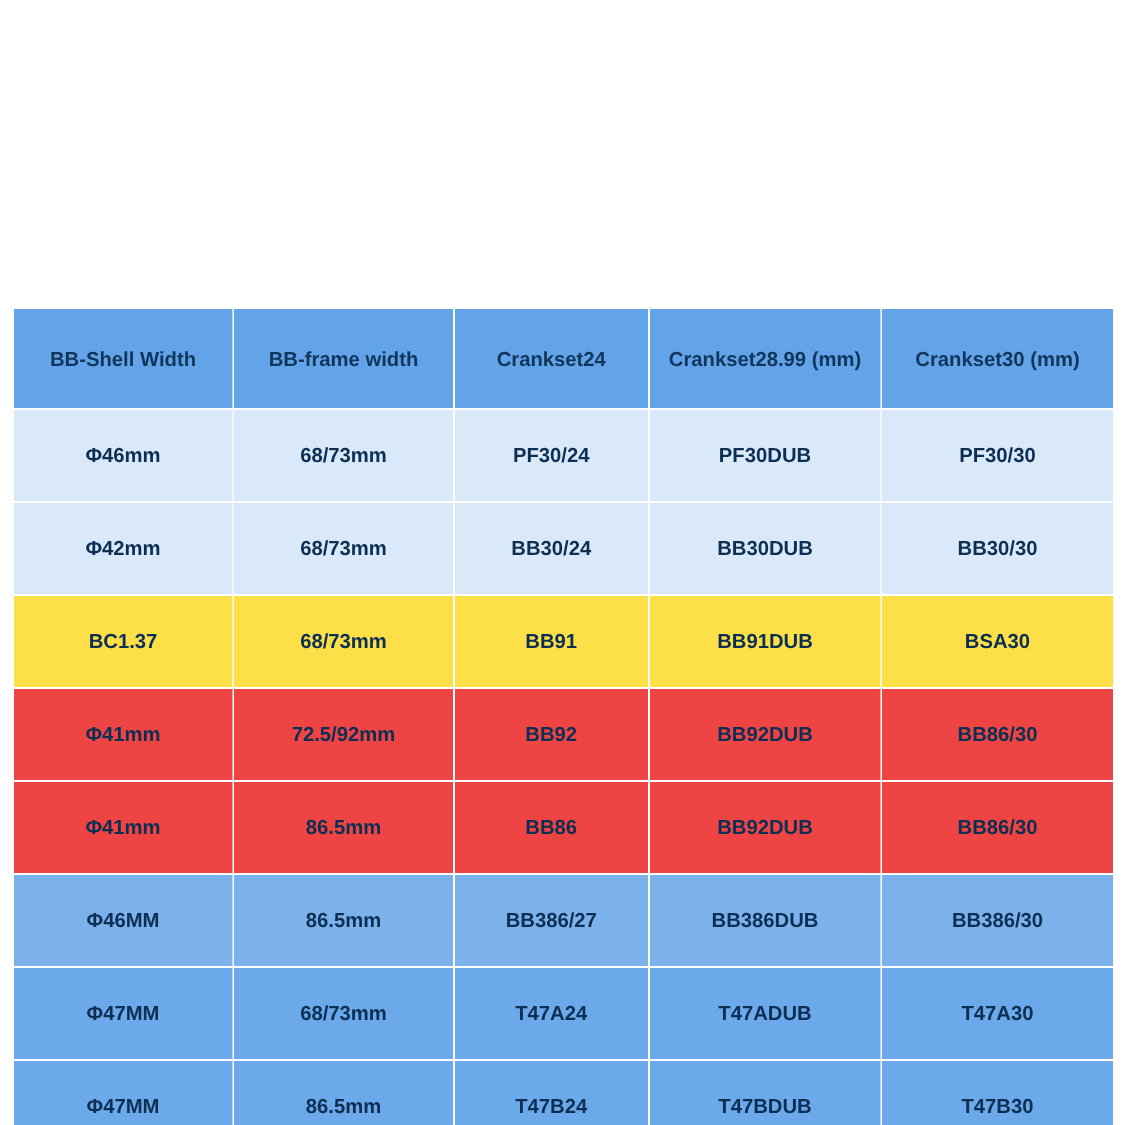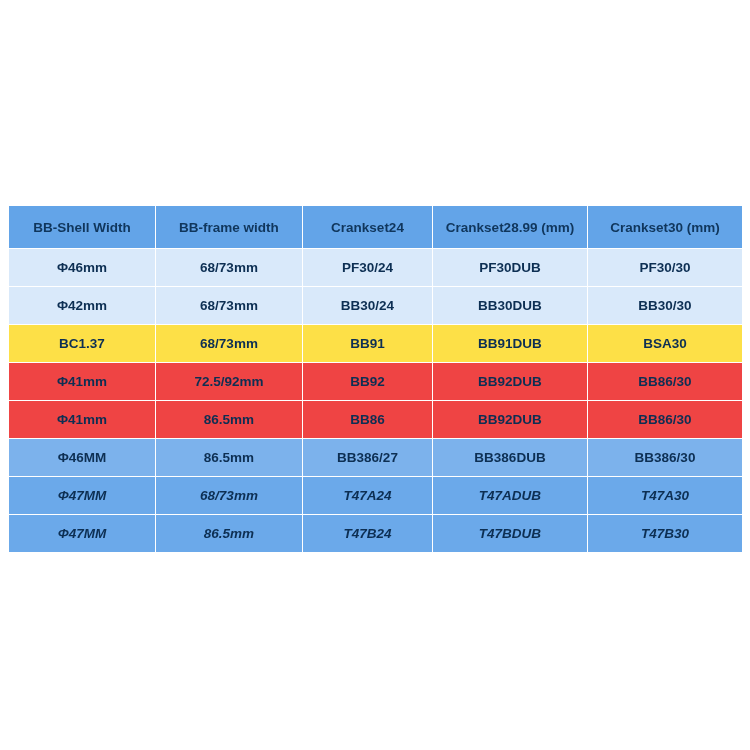--- a/index.html
+++ b/index.html
@@ -36,42 +36,42 @@
   table.spec col.c3 { width: 155px; }
   table.spec col.c4 { width: 155px; }
 
   table.spec th, table.spec td {
     border: 1px solid #ffffff;
     text-align: center;
     vertical-align: middle;
     color: #0d2f53;
     font-size: 13.5px;
     height: 37px;
-    padding: 0 2px;
+    padding: 12px 2px;
     white-space: nowrap;
     overflow: hidden;
   }
   table.spec thead th {
     background: #63a4e8;
     font-weight: bold;
     font-size: 13.5px;
     color: #10365c;
     height: 42px;
   }
   table.spec tbody tr td {
     font-weight: bold;
     text-align: center;
   }
   
   table.spec tbody tr.shade-a td { background: #d9e9fa; }
   table.spec tbody tr.shade-b td { background: #fde047; }
   table.spec tbody tr.shade-c td { background: #ef4444; }
   table.spec tbody tr.shade-d td { background: #8fbdef; }
   table.spec tbody tr.shade-e td { background: #7cb2ec; }
-  table.spec tbody tr.shade-f td { background: #6ba9ea; font-style: italic; }
+  table.spec tbody tr.shade-f td { background: #6ba9ea; }
 </style>
 </head>
 <body>
 
 <div class="page">
   <div class="table-wrap">
     <table class="spec">
       <colgroup>
         <col class="c0">
           <col class="c1">

